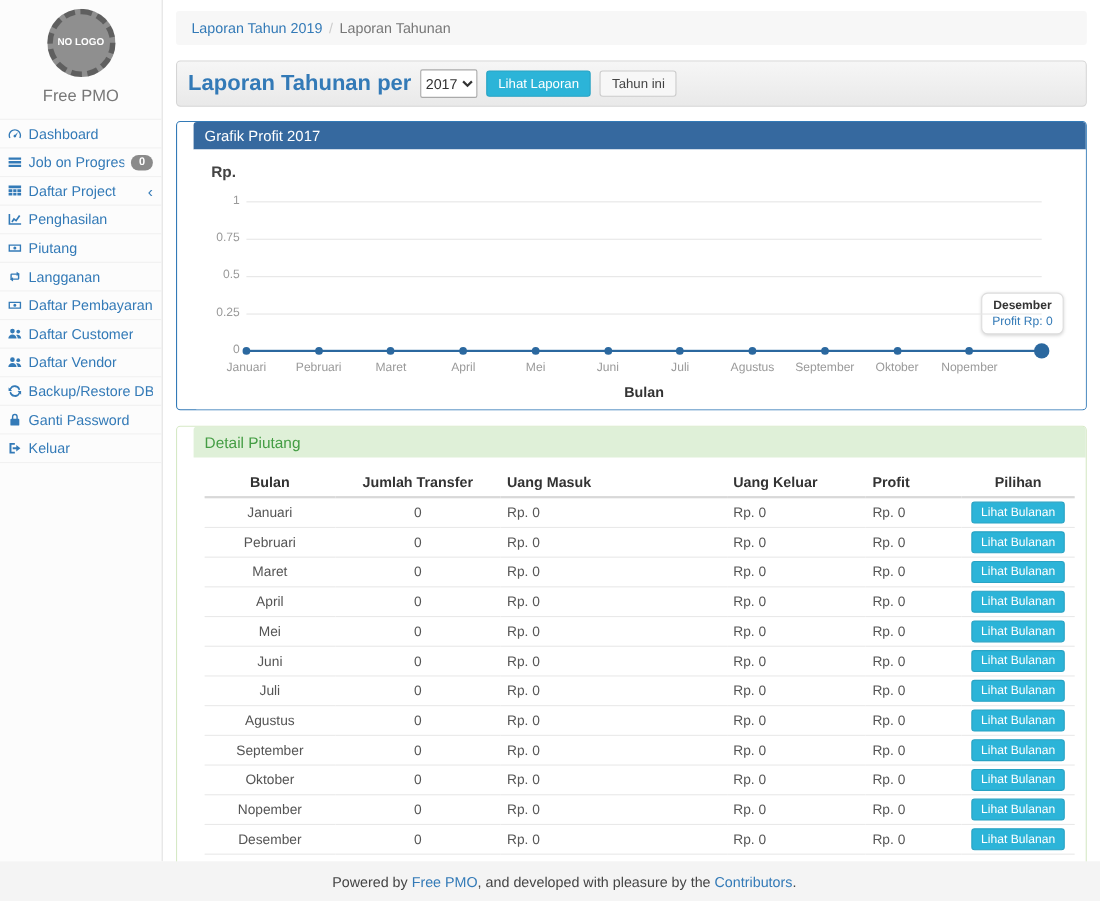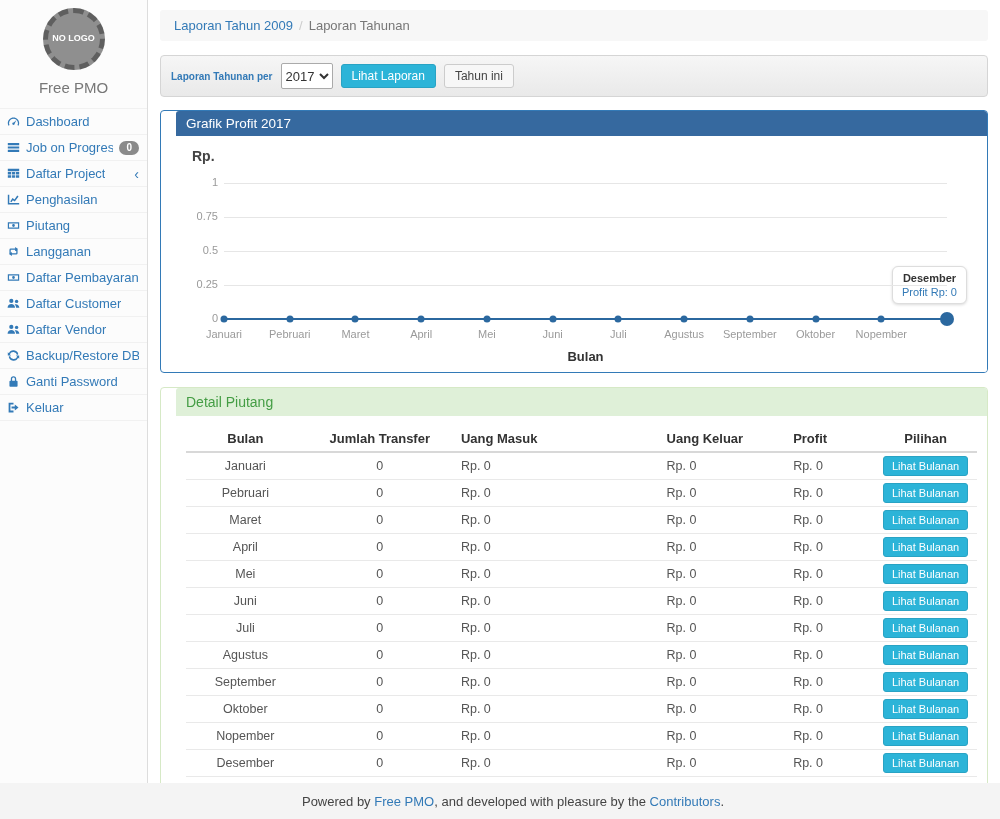--- a/index.html
+++ b/index.html
@@ -29,21 +29,21 @@
   .content { position:absolute; left:148px; top:0; width:852px; height:783px; background:#fff; }
   .breadcrumb { margin:10px 12px 0 12px; background:#f7f7f7; border-radius:3px;
     padding:8px 14px; font-size:13px; color:#999; }
   .breadcrumb a { color:#337ab7; text-decoration:none; }
   .breadcrumb .sep { margin:0 6px; color:#ccc; }
   .breadcrumb .current { color:#777; }
 
   .filter-bar { margin:14px 12px 13px 12px; border:1px solid #d5d5d5; border-radius:4px;
     background:linear-gradient(#f6f6f6,#e9e9e9); padding:7px 10px;
     display:flex; align-items:center; gap:8px; }
-  .filter-label { color:#337ab7; font-weight:bold; font-size:10px; }
+  .filter-label { color:#337ab7; font-weight:bold; font-size:20px; }
   .year-select { height:26px; width:52px; font-size:13px; border:1px solid #aaa;
     border-radius:2px; background:#fff; color:#333; }
   .btn { font-size:12px; border-radius:3px; padding:5px 10px; cursor:pointer; line-height:1; }
   .btn-info { background:#2cb4d8; border:1px solid #29a3c4; color:#fff; }
   .btn-default { background:#f7f7f7; border:1px solid #ccc; color:#444; }
 
   
   .panel { margin:0 12px; border-radius:4px;padding-left:15px; }
   .panel-primary { border:1px solid #337ab7; }
   .panel-primary > .panel-heading { background:#36699f; color:#fff; font-size:13.5px;
@@ -209,21 +209,21 @@
           <use href="#i-signout"></use>
         </svg>
         <span class="nav-label">Keluar</span>
       </li>
     </ul>
 </div>
 
 <div class="content">
 
   <div class="breadcrumb">
-    <a href="#">Laporan Tahun 2009</a><span class="sep">/</span><span class="current">Laporan Tahunan</span>
+    <a href="#">Laporan Tahun 2019</a><span class="sep">/</span><span class="current">Laporan Tahunan</span>
   </div>
 
   <div class="filter-bar">
     <span class="filter-label">Laporan Tahunan per</span>
     <select class="year-select">
       <option>2017</option>
     </select>
     <button class="btn btn-info">Lihat Laporan</button>
     <button class="btn btn-default">Tahun ini</button>
   </div>

